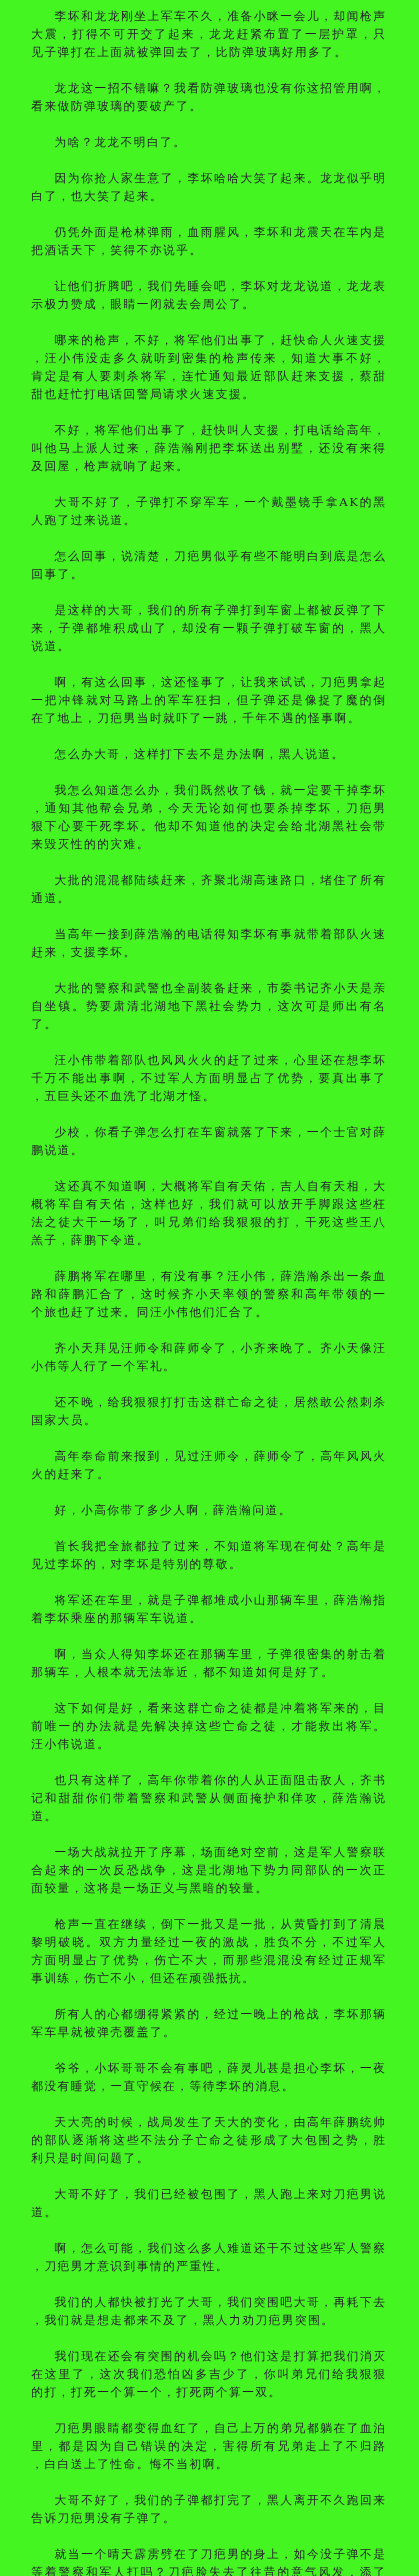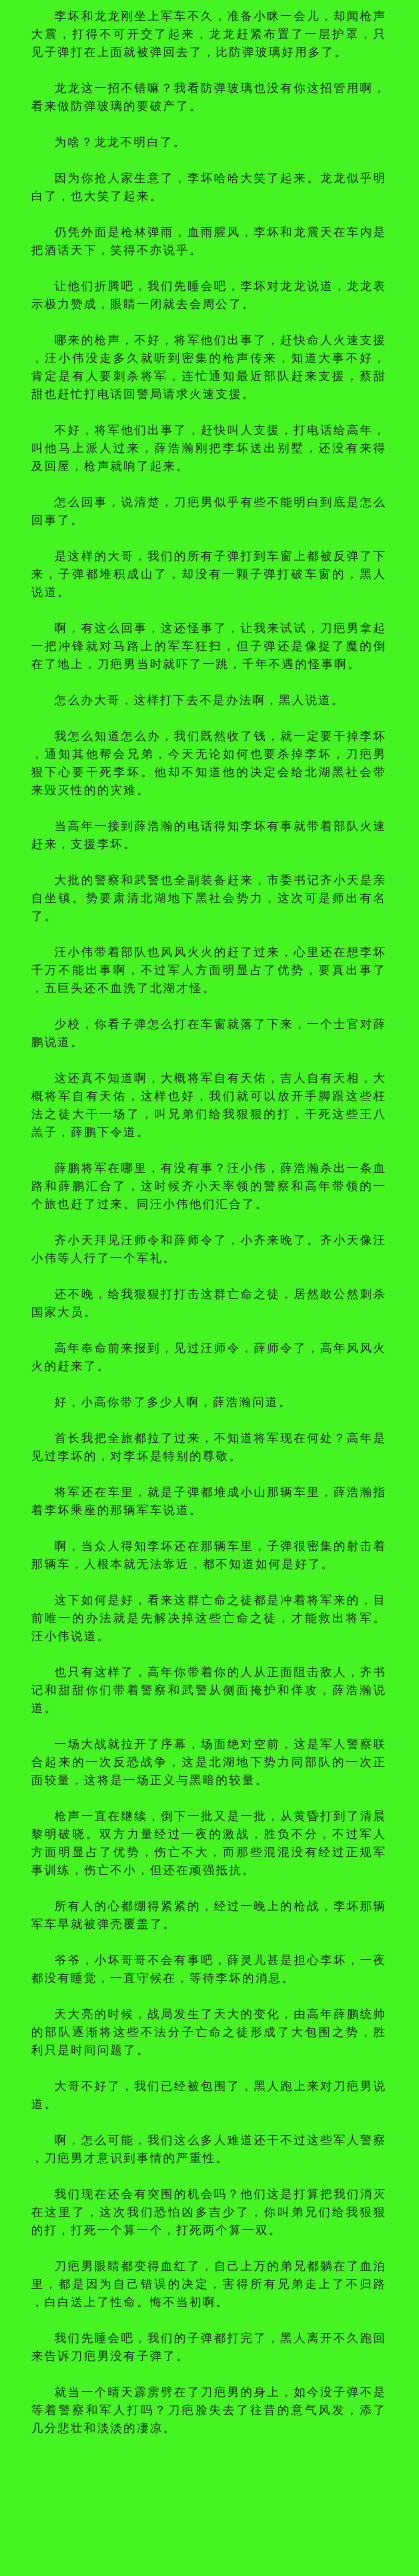--- a/index.html
+++ b/index.html
@@ -43,25 +43,27 @@
 <main class="page">
   <article class="text-body">
       <p class="para">李坏和龙龙刚坐上军车不久，准备小眯一会儿，却闻枪声大震，打得不可开交了起来，龙龙赶紧布置了一层护罩，只见子弹打在上面就被弹回去了，比防弹玻璃好用多了。</p>
       <p class="para">龙龙这一招不错嘛？我看防弹玻璃也没有你这招管用啊，看来做防弹玻璃的要破产了。</p>
       <p class="para">为啥？龙龙不明白了。</p>
       <p class="para">因为你抢人家生意了，李坏哈哈大笑了起来。龙龙似乎明白了，也大笑了起来。</p>
       <p class="para">仍凭外面是枪林弹雨，血雨腥风，李坏和龙震天在车内是把酒话天下，笑得不亦说乎。</p>
       <p class="para">让他们折腾吧，我们先睡会吧，李坏对龙龙说道，龙龙表示极力赞成，眼睛一闭就去会周公了。</p>
       <p class="para">哪来的枪声，不好，将军他们出事了，赶快命人火速支援，汪小伟没走多久就听到密集的枪声传来，知道大事不好，肯定是有人要刺杀将军，连忙通知最近部队赶来支援，蔡甜甜也赶忙打电话回警局请求火速支援。</p>
       <p class="para">不好，将军他们出事了，赶快叫人支援，打电话给高年，叫他马上派人过来，薛浩瀚刚把李坏送出别墅，还没有来得及回屋，枪声就响了起来。</p>
+      <p class="para">大哥不好了，子弹打不穿军车，一个戴墨镜手拿AK的黑人跑了过来说道。</p>
       <p class="para">怎么回事，说清楚，刀疤男似乎有些不能明白到底是怎么回事了。</p>
       <p class="para">是这样的大哥，我们的所有子弹打到车窗上都被反弹了下来，子弹都堆积成山了，却没有一颗子弹打破车窗的，黑人说道。</p>
       <p class="para">啊，有这么回事，这还怪事了，让我来试试，刀疤男拿起一把冲锋就对马路上的军车狂扫，但子弹还是像捉了魔的倒在了地上，刀疤男当时就吓了一跳，千年不遇的怪事啊。</p>
       <p class="para">怎么办大哥，这样打下去不是办法啊，黑人说道。</p>
       <p class="para">我怎么知道怎么办，我们既然收了钱，就一定要干掉李坏，通知其他帮会兄弟，今天无论如何也要杀掉李坏，刀疤男狠下心要干死李坏。他却不知道他的决定会给北湖黑社会带来毁灭性的的灾难。</p>
+      <p class="para">大批的混混都陆续赶来，齐聚北湖高速路口，堵住了所有通道。</p>
       <p class="para">当高年一接到薛浩瀚的电话得知李坏有事就带着部队火速赶来，支援李坏。</p>
       <p class="para">大批的警察和武警也全副装备赶来，市委书记齐小天是亲自坐镇。势要肃清北湖地下黑社会势力，这次可是师出有名了。</p>
       <p class="para">汪小伟带着部队也风风火火的赶了过来，心里还在想李坏千万不能出事啊，不过军人方面明显占了优势，要真出事了，五巨头还不血洗了北湖才怪。</p>
       <p class="para">少校，你看子弹怎么打在车窗就落了下来，一个士官对薛鹏说道。</p>
       <p class="para">这还真不知道啊，大概将军自有天佑，吉人自有天相，大概将军自有天佑，这样也好，我们就可以放开手脚跟这些枉法之徒大干一场了，叫兄弟们给我狠狠的打，干死这些王八羔子，薛鹏下令道。</p>
       <p class="para">薛鹏将军在哪里，有没有事？汪小伟，薛浩瀚杀出一条血路和薛鹏汇合了，这时候齐小天率领的警察和高年带领的一个旅也赶了过来。同汪小伟他们汇合了。</p>
       <p class="para">齐小天拜见汪师令和薛师令了，小齐来晚了。齐小天像汪小伟等人行了一个军礼。</p>
       <p class="para">还不晚，给我狠狠打打击这群亡命之徒，居然敢公然刺杀国家大员。</p>
       <p class="para">高年奉命前来报到，见过汪师令，薛师令了，高年风风火火的赶来了。</p>
       <p class="para">好，小高你带了多少人啊，薛浩瀚问道。</p>
@@ -70,19 +72,20 @@
       <p class="para">啊，当众人得知李坏还在那辆车里，子弹很密集的射击着那辆车，人根本就无法靠近，都不知道如何是好了。</p>
       <p class="para">这下如何是好，看来这群亡命之徒都是冲着将军来的，目前唯一的办法就是先解决掉这些亡命之徒，才能救出将军。汪小伟说道。</p>
       <p class="para">也只有这样了，高年你带着你的人从正面阻击敌人，齐书记和甜甜你们带着警察和武警从侧面掩护和佯攻，薛浩瀚说道。</p>
       <p class="para">一场大战就拉开了序幕，场面绝对空前，这是军人警察联合起来的一次反恐战争，这是北湖地下势力同部队的一次正面较量，这将是一场正义与黑暗的较量。</p>
       <p class="para">枪声一直在继续，倒下一批又是一批，从黄昏打到了清晨黎明破晓。双方力量经过一夜的激战，胜负不分，不过军人方面明显占了优势，伤亡不大，而那些混混没有经过正规军事训练，伤亡不小，但还在顽强抵抗。</p>
       <p class="para">所有人的心都绷得紧紧的，经过一晚上的枪战，李坏那辆军车早就被弹壳覆盖了。</p>
       <p class="para">爷爷，小坏哥哥不会有事吧，薛灵儿甚是担心李坏，一夜都没有睡觉，一直守候在，等待李坏的消息。</p>
       <p class="para">天大亮的时候，战局发生了天大的变化，由高年薛鹏统帅的部队逐渐将这些不法分子亡命之徒形成了大包围之势，胜利只是时间问题了。</p>
       <p class="para">大哥不好了，我们已经被包围了，黑人跑上来对刀疤男说道。</p>
       <p class="para">啊，怎么可能，我们这么多人难道还干不过这些军人警察，刀疤男才意识到事情的严重性。</p>
+      <p class="para">我们的人都快被打光了大哥，我们突围吧大哥，再耗下去，我们就是想走都来不及了，黑人力劝刀疤男突围。</p>
       <p class="para">我们现在还会有突围的机会吗？他们这是打算把我们消灭在这里了，这次我们恐怕凶多吉少了，你叫弟兄们给我狠狠的打，打死一个算一个，打死两个算一双。</p>
       <p class="para">刀疤男眼睛都变得血红了，自己上万的弟兄都躺在了血泊里，都是因为自己错误的决定，害得所有兄弟走上了不归路，白白送上了性命。悔不当初啊。</p>
-      <p class="para">我们先睡会吧，我们的子弹都打完了，黑人离开不久跑回来告诉刀疤男没有子弹了。</p>
+      <p class="para">大哥不好了，我们的子弹都打完了，黑人离开不久跑回来告诉刀疤男没有子弹了。</p>
       <p class="para">就当一个晴天霹雳劈在了刀疤男的身上，如今没子弹不是等着警察和军人打吗？刀疤脸失去了往昔的意气风发，添了几分悲壮和淡淡的凄凉。</p>
     </article>
 </main>
 
 
 </body></html>

